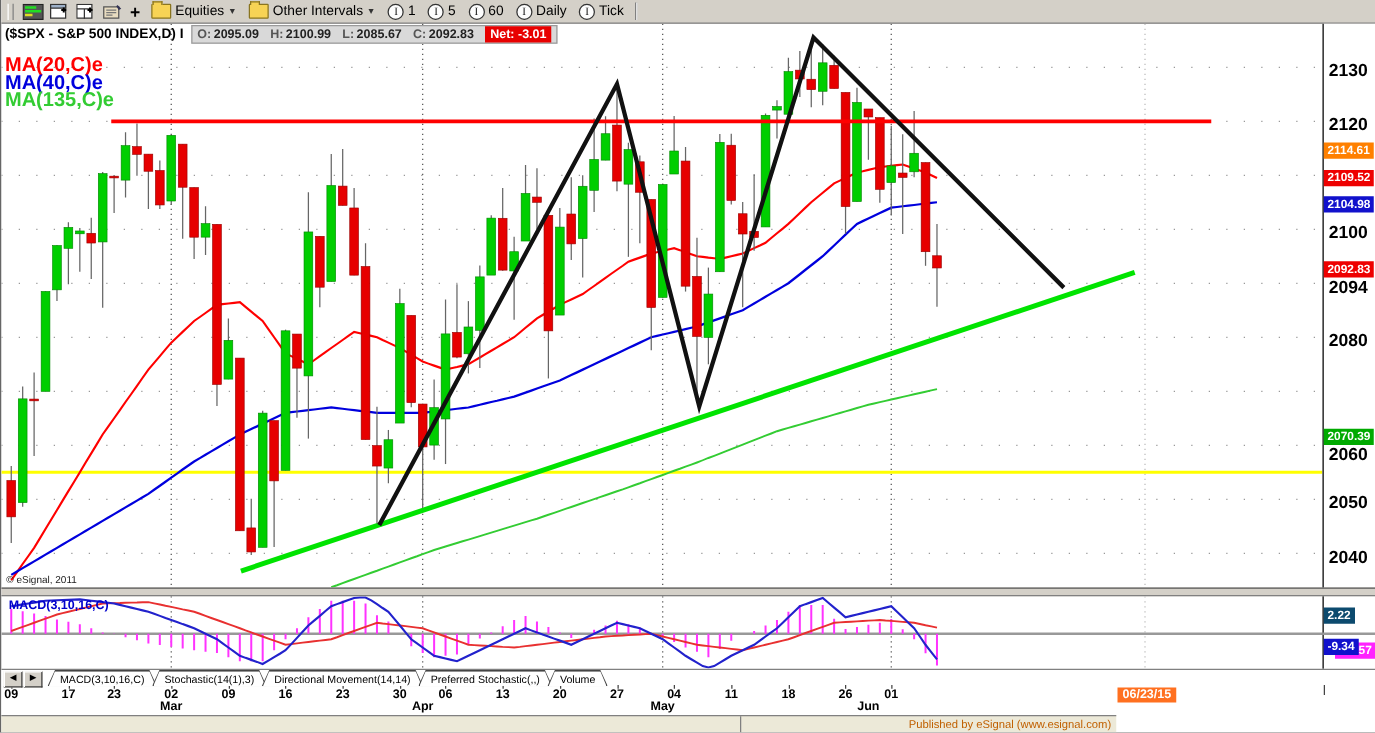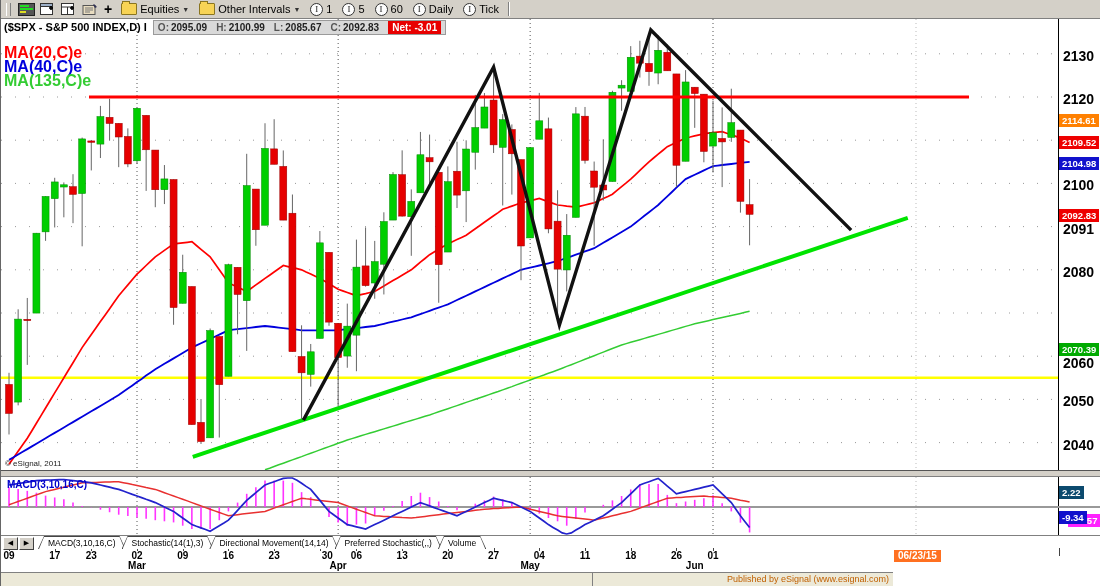--- a/index.html
+++ b/index.html
@@ -436,21 +436,21 @@
       </g>
       <polyline points="8.0,27.8 12.6,26.1 17.1,24.5 21.7,22.9 26.3,21.2 30.9,19.5 35.4,17.9 40.0,16.3 44.6,14.6 49.1,13.5 53.7,12.4 58.3,11.3 62.9,10.2 67.4,9.1 72.0,8.0 76.6,6.9 81.1,5.8 85.7,5.7 90.3,5.5 94.9,5.4 99.4,5.2 104.0,5.1 108.6,5.0 113.1,4.8 117.7,4.7 122.3,5.7 126.9,6.6 131.4,7.6 136.0,8.5 140.6,9.5 145.1,10.5 149.7,11.4 154.3,12.4 158.9,14.0 163.4,15.7 168.0,17.4 172.6,19.0 177.1,20.6 181.7,22.3 186.3,23.9 190.9,25.6 195.4,27.3 200.0,28.9 204.6,30.6 209.1,32.2 213.7,33.9 218.3,35.5 222.9,37.1 227.4,38.8 232.0,38.3 236.6,37.7 241.1,37.1 245.7,36.6 250.3,36.0 254.9,35.5 259.4,35.0 264.0,34.4 268.6,32.8 273.1,31.1 277.7,29.4 282.3,27.8 286.9,26.1 291.4,24.5 296.0,22.9 300.6,21.2 305.1,21.8 309.7,22.3 314.3,22.9 318.9,23.4 323.4,23.9 328.0,24.5 332.6,25.1 337.1,25.6 341.7,27.3 346.3,28.9 350.9,30.6 355.4,32.2 360.0,33.9 364.6,35.5 369.1,37.1 373.7,38.8 378.3,39.1 382.9,39.4 387.4,39.6 392.0,39.9 396.6,40.2 401.1,40.5 405.7,40.7 410.3,41.0 414.9,40.5 419.4,39.9 424.0,39.4 428.6,38.8 433.1,38.3 437.7,37.7 442.3,37.1 446.9,36.6 451.4,36.0 456.0,35.5 460.6,35.0 465.2,34.4 469.7,33.9 474.3,33.3 478.9,32.8 483.4,32.2 488.0,31.9 492.6,31.6 497.2,31.4 501.7,31.1 506.3,30.8 510.9,30.6 515.4,30.3 520.0,30.0 524.6,31.1 529.2,32.2 533.7,33.3 538.3,34.4 542.9,35.5 547.4,36.6 552.0,37.7 556.6,38.8 561.2,39.4 565.7,39.9 570.3,40.5 574.9,41.0 579.4,41.5 584.0,42.1 588.6,42.6 593.2,43.2 597.7,42.1 602.3,41.0 606.9,39.9 611.4,38.8 616.0,37.7 620.6,36.6 625.2,35.5 629.7,34.4 634.3,32.8 638.9,31.1 643.4,29.4 648.0,27.8 652.6,26.1 657.2,24.5 661.7,22.9 666.3,21.2 670.9,20.9 675.4,20.6 680.0,20.4 684.6,20.1 689.2,19.8 693.7,19.5 698.3,19.3 702.9,19.0 707.4,19.4 712.0,19.7 716.6,20.1 721.2,20.5 725.7,20.8 730.3,21.2 734.9,22.2 739.4,23.2 744.0,24.1 748.6,25.1" fill="none" stroke="#e83030" stroke-width="1.5"></polyline>
       <polyline points="8.0,8.0 12.6,7.3 17.1,6.5 21.7,5.8 26.3,5.1 30.9,4.3 35.4,3.6 40.0,3.4 44.6,3.2 49.1,3.0 53.7,2.9 58.3,2.7 62.9,2.5 67.4,3.0 72.0,3.6 76.6,4.1 81.1,4.7 85.7,5.2 90.3,5.8 94.9,6.9 99.4,8.0 104.0,9.1 108.6,10.2 113.1,11.3 117.7,12.4 122.3,14.0 126.9,15.7 131.4,17.4 136.0,19.0 140.6,20.6 145.1,22.3 149.7,23.9 154.3,25.6 158.9,27.8 163.4,30.0 168.0,32.2 172.6,34.4 177.1,37.7 181.7,41.0 186.3,44.3 190.9,47.6 195.4,49.3 200.0,50.9 204.6,52.5 209.1,54.2 213.7,51.5 218.3,48.7 222.9,46.0 227.4,43.2 232.0,38.3 236.6,33.3 241.1,28.4 245.7,23.4 250.3,19.5 254.9,15.7 259.4,11.8 264.0,8.0 268.6,6.3 273.1,4.7 277.7,3.0 282.3,1.4 286.9,1.0 291.4,1.0 296.0,3.3 300.6,6.3 305.1,9.4 309.7,12.4 314.3,17.9 318.9,23.4 323.4,28.9 328.0,34.4 332.6,37.7 337.1,41.0 341.7,44.3 346.3,47.6 350.9,48.7 355.4,49.8 360.0,50.9 364.6,52.0 369.1,49.8 373.7,47.6 378.3,45.4 382.9,43.2 387.4,41.0 392.0,38.8 396.6,36.6 401.1,34.4 405.7,32.2 410.3,30.0 414.9,27.8 419.4,25.6 424.0,27.3 428.6,28.9 433.1,30.6 437.7,32.2 442.3,33.9 446.9,35.5 451.4,37.1 456.0,38.8 460.6,36.6 465.2,34.4 469.7,32.2 474.3,30.0 478.9,27.8 483.4,25.6 488.0,23.4 492.6,21.2 497.2,22.3 501.7,23.4 506.3,24.5 510.9,25.6 515.4,27.8 520.0,30.0 524.6,32.2 529.2,34.4 533.7,37.7 538.3,41.0 542.9,44.3 547.4,47.6 552.0,50.4 556.6,53.1 561.2,55.9 565.7,57.0 570.3,55.9 574.9,53.1 579.4,50.4 584.0,47.6 588.6,45.4 593.2,43.2 597.7,41.0 602.3,38.8 606.9,35.5 611.4,32.2 616.0,28.9 620.6,25.6 625.2,21.2 629.7,16.8 634.3,12.4 638.9,8.0 643.4,6.3 648.0,4.7 652.6,3.0 657.2,1.4 661.7,5.2 666.3,9.1 670.9,12.9 675.4,16.8 680.0,15.7 684.6,14.6 689.2,13.5 693.7,12.4 698.3,11.3 702.9,10.2 707.4,9.1 712.0,8.0 716.6,12.4 721.2,16.8 725.7,21.2 730.3,25.6 734.9,32.2 739.4,38.8 744.0,44.7 748.6,50.5" fill="none" stroke="#2222cc" stroke-width="1.7"></polyline>
     </svg>
   <div id="zero-ext"></div>
 
   <div id="yaxis">
       <div class="ytick" style="top: 28.8px;">2130</div>
       <div class="ytick" style="top: 72px;">2120</div>
       <div class="ytick" style="top: 158.4px;">2100</div>
-      <div class="ytick" style="top: 201.6px;">2091</div>
+      <div class="ytick" style="top: 201.6px;">2094</div>
       <div class="ytick" style="top: 244.8px;">2080</div>
       <div class="ytick" style="top: 336px;">2060</div>
       <div class="ytick" style="top: 374.4px;">2050</div>
       <div class="ytick" style="top: 417.6px;">2040</div>
     </div>
 
   <div id="tabs-row">
     <div class="scroll-btn" style="margin-left:2px">◀</div>
     <div class="scroll-btn" style="margin-left:1px;margin-right:8px">▶</div>
   <div class="tab active">
@@ -480,21 +480,21 @@
       <div class="xnum" style="left: 90.287px;">23</div>
       <div class="wtick" style="left: 136.002px;"></div>
       <div class="xnum" style="left: 136.002px;">02</div>
       <div class="wtick" style="left: 181.717px;"></div>
       <div class="xnum" style="left: 181.717px;">09</div>
       <div class="wtick" style="left: 227.432px;"></div>
       <div class="xnum" style="left: 227.432px;">16</div>
       <div class="wtick" style="left: 273.147px;"></div>
       <div class="xnum" style="left: 273.147px;">23</div>
       <div class="wtick" style="left: 318.862px;"></div>
-      <div class="xnum" style="left: 318.862px; text-align: right;">30</div>
+      <div class="xnum" style="left: 318.862px;">30</div>
       <div class="wtick" style="left: 355.434px;"></div>
       <div class="xnum" style="left: 355.434px;">06</div>
       <div class="wtick" style="left: 401.149px;"></div>
       <div class="xnum" style="left: 401.149px;">13</div>
       <div class="wtick" style="left: 446.864px;"></div>
       <div class="xnum" style="left: 446.864px;">20</div>
       <div class="wtick" style="left: 492.579px;"></div>
       <div class="xnum" style="left: 492.579px;">27</div>
       <div class="wtick" style="left: 538.294px;"></div>
       <div class="xnum" style="left: 538.294px;">04</div>

